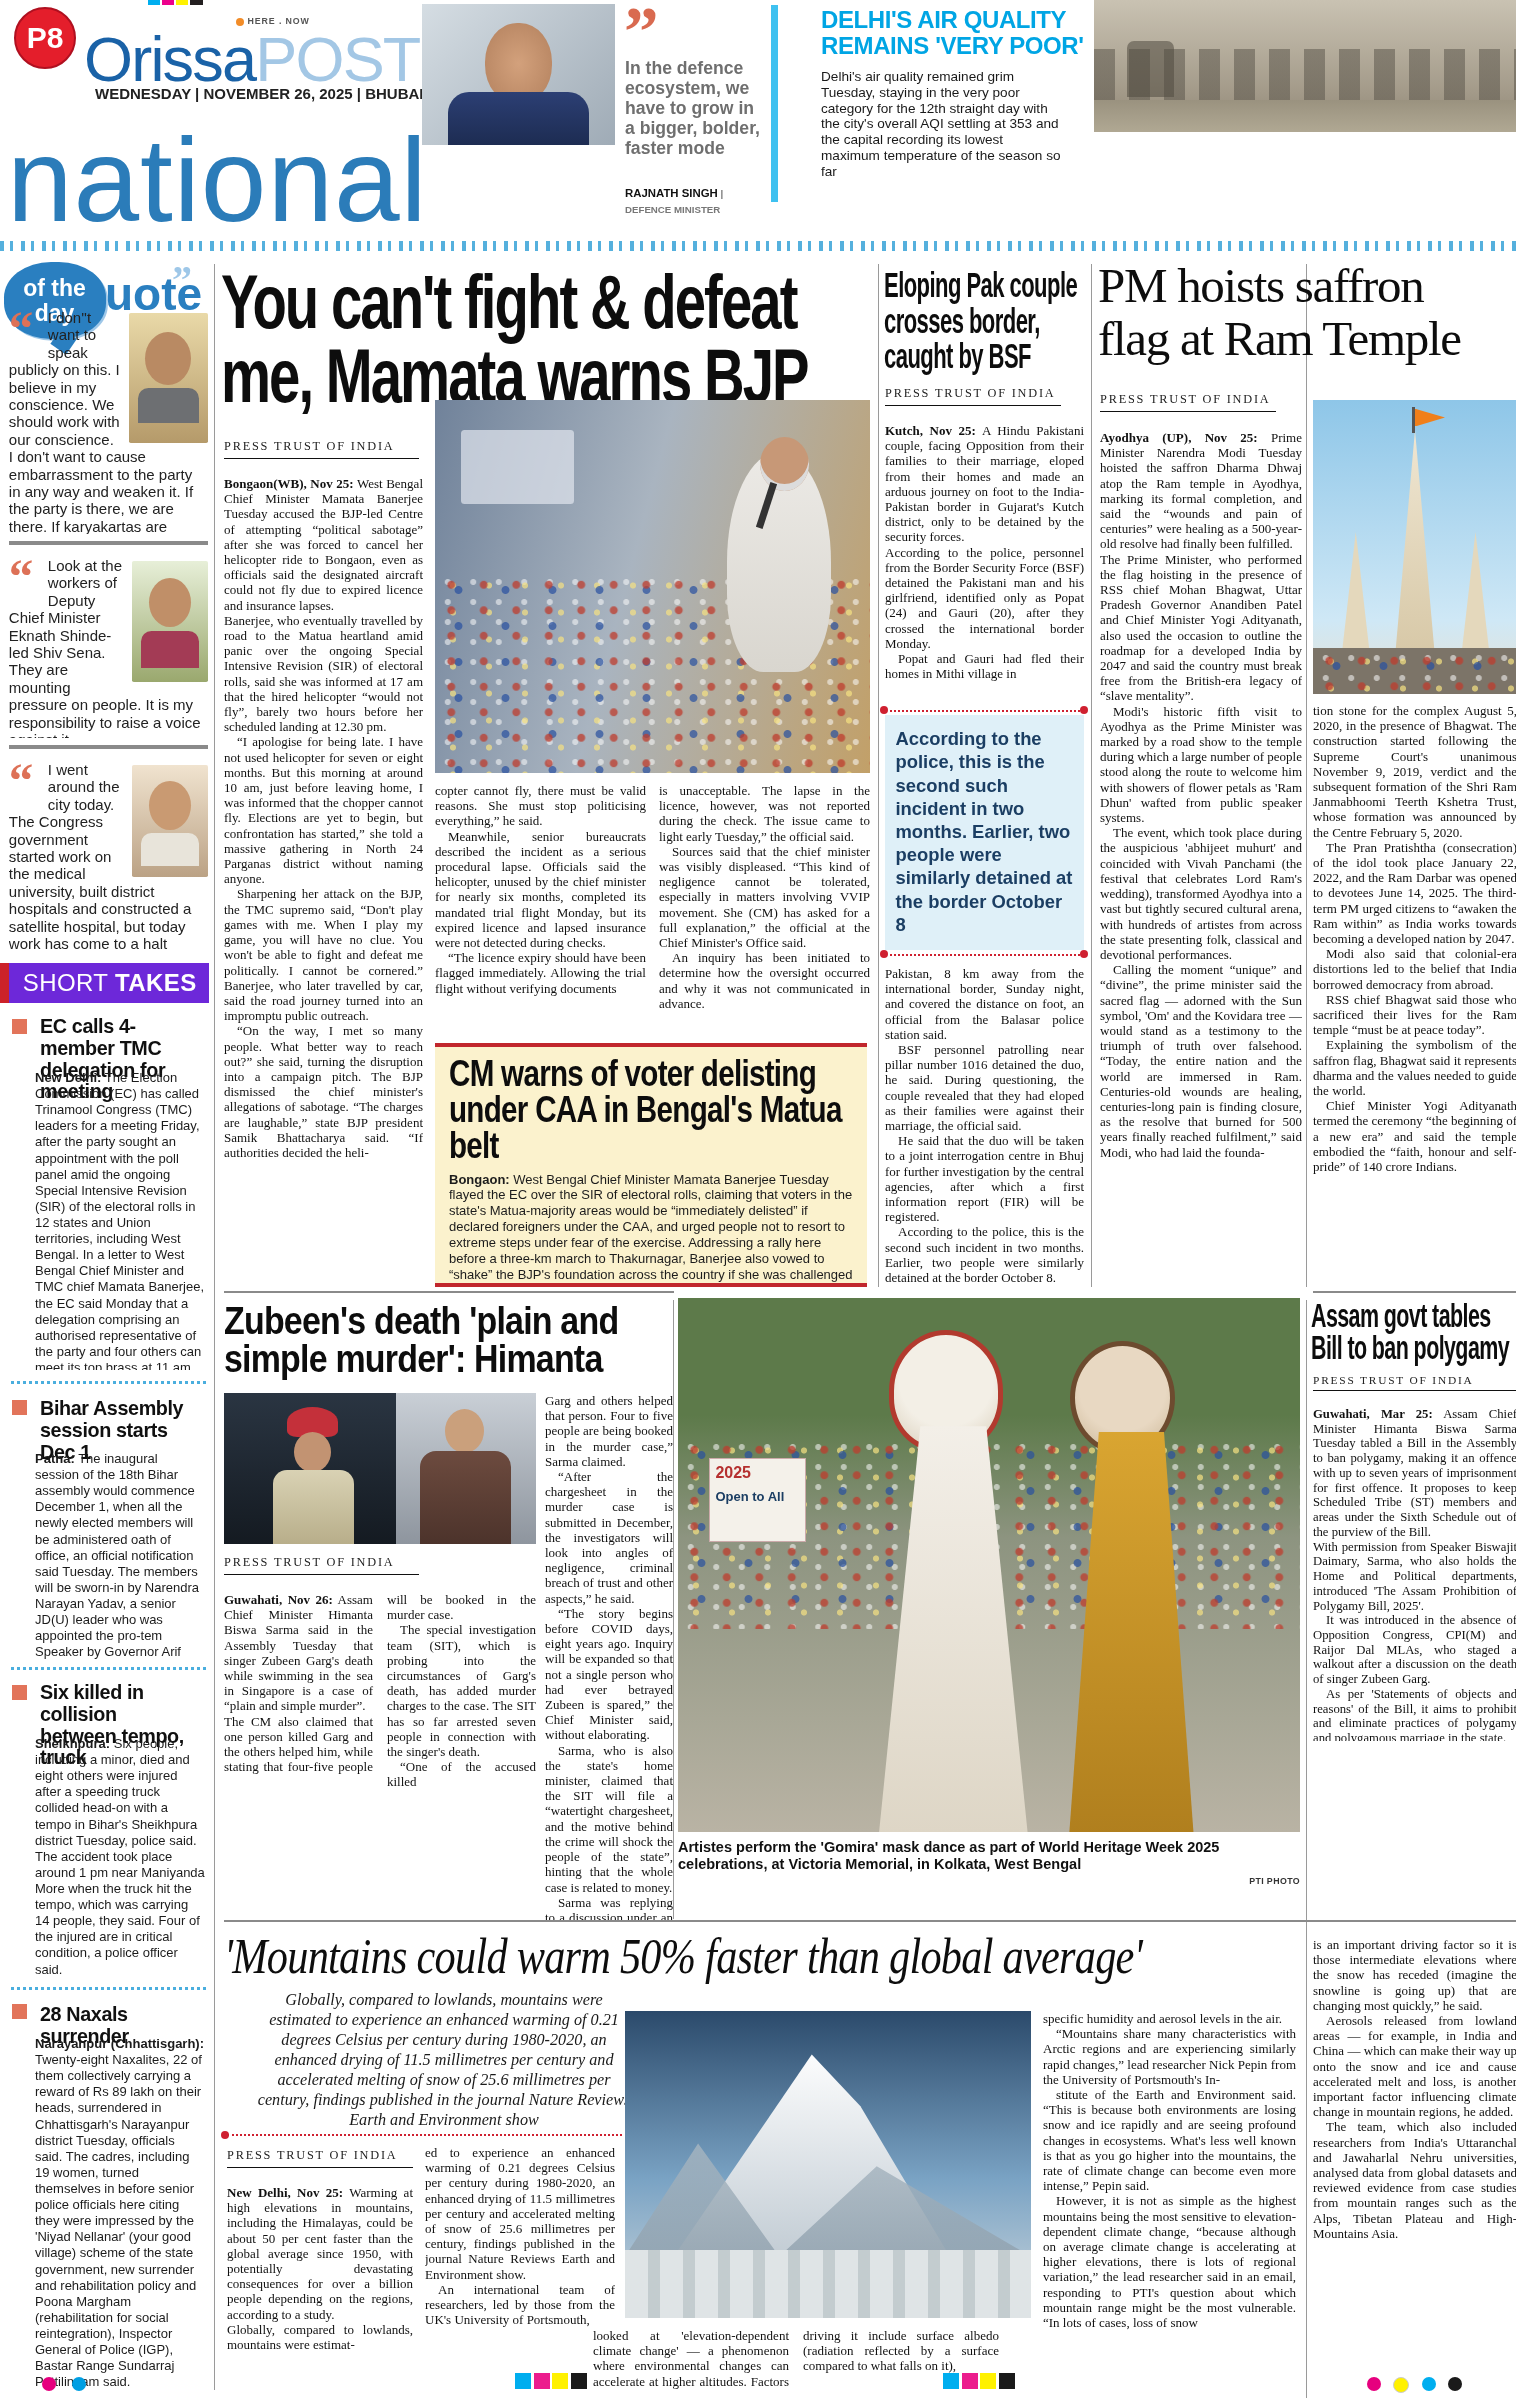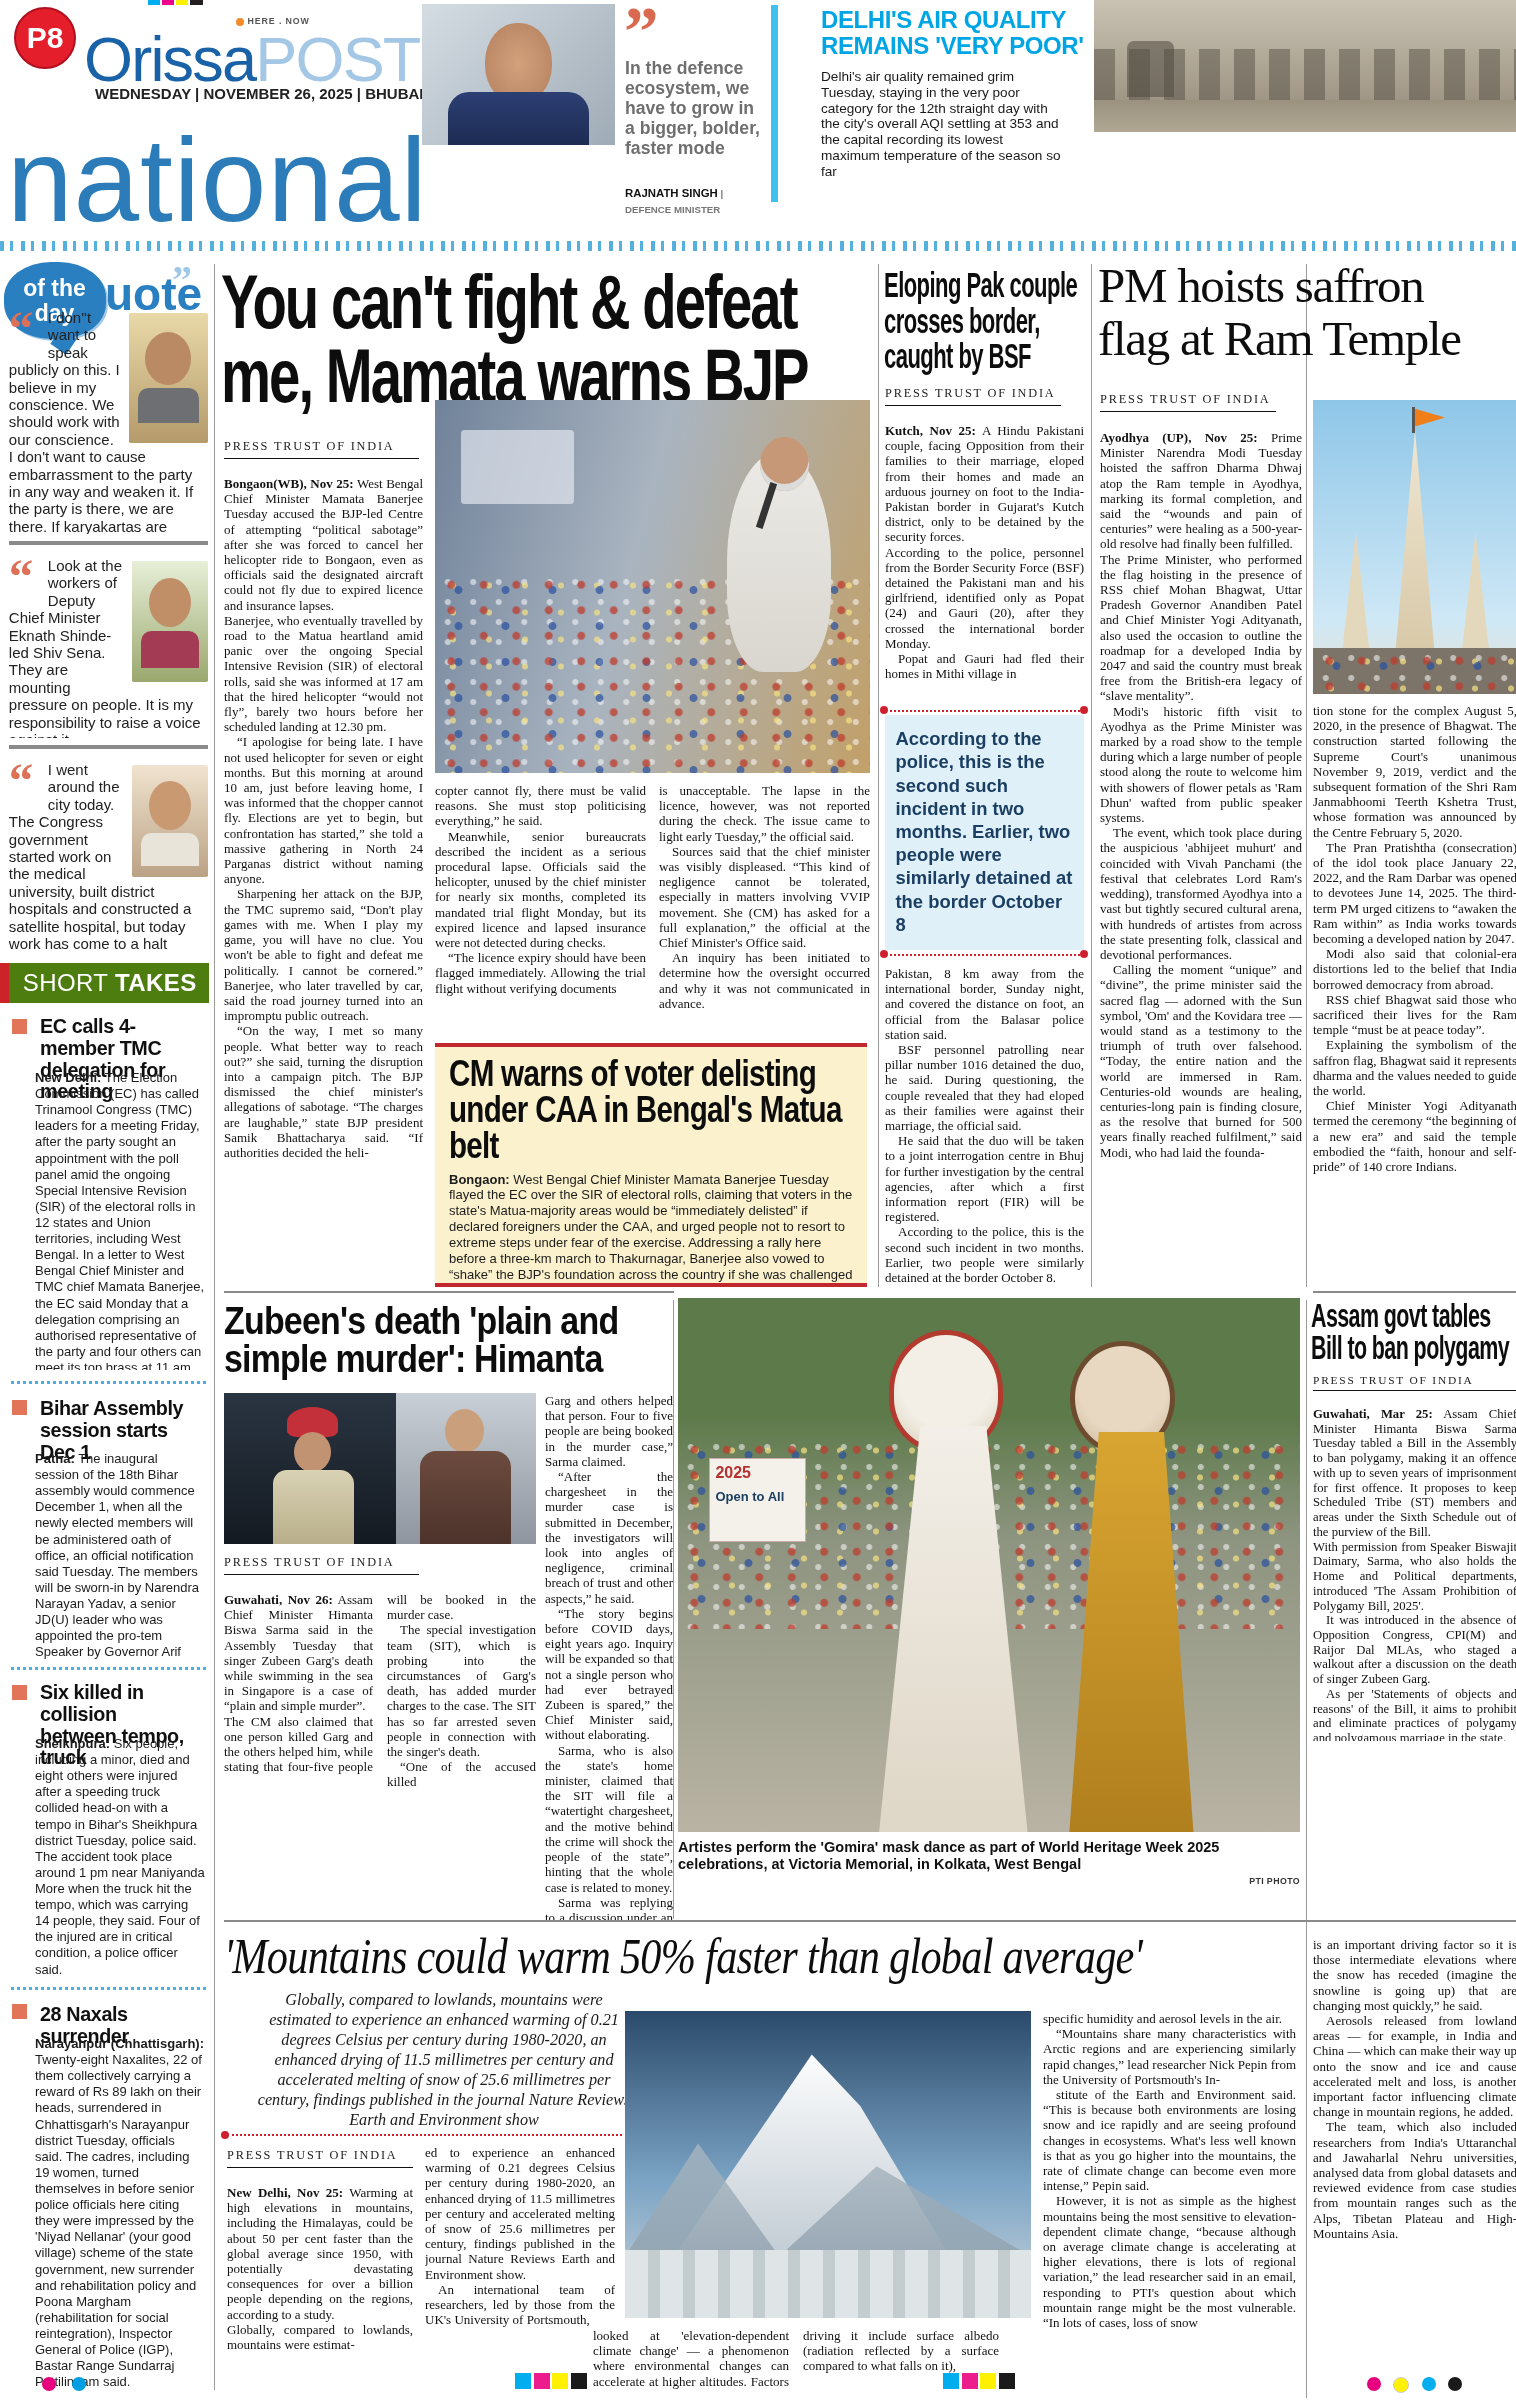--- a/index.html
+++ b/index.html
@@ -140,21 +140,21 @@
   <div class="abs" style="left:8.8px;top:761px;width:199px;height:188px;overflow:hidden;">
     <div class="qglyph" style="float:left;font-size:49px;width:39px;">“</div>
     <div class="port" style="float:right;width:76px;height:112px;margin:3.5px 0 5.3px 7px;background:linear-gradient(#f0e3cf,#bba285);">
       <div style="width:42px;height:49px;margin:16px auto 0;border-radius:50%;background:#c99a72;"></div>
       <div style="width:58px;height:33px;margin:3.5px auto 0;border-radius:10.5px 10.5px 0 0;background:#e8e4da;"></div>
     </div>
     <span class="qtext">I went around the city today. The Congress government started work on the medical university, built district hospitals and constructed a satellite hospital, but today work has come to a halt everywhere</span>
     
   </div>
 
-  <div class="abs" style="left:0;top:963px;width:209px;height:40px;background:#4d7c0f;display:flex;align-items:center;">
+  <div class="abs" style="left:0;top:963px;width:209px;height:40px;background:#6d28d9;display:flex;align-items:center;">
     <div style="width:8.8px;height:100%;background:#cc2229;margin-right:14px;"></div>
     <span style="color:#fff;font-size:24px;letter-spacing:0.4px;"><span>SHORT</span> <b>TAKES</b></span>
   </div>
 
   <div class="abs bullet" style="left:12.3px;top:1019px;"></div>
   <div class="abs stHead ml" style="left:40px;top:1015px;width:167px;transform:scaleX(.94);transform-origin:0 0;">EC calls 4-member TMC
 delegation for meeting</div>
   <div class="abs stBody" style="left:35px;top:1070px;width:170px;height:300px;overflow:hidden;">
     <b>New Delhi:</b> <span>The Election Commission (EC) has called Trinamool Congress (TMC) leaders for a meeting Friday, after the party sought an appointment with the poll panel amid the ongoing Special Intensive Revision (SIR) of the electoral rolls in 12 states and Union territories, including West Bengal. In a letter to West Bengal Chief Minister and TMC chief Mamata Banerjee, the EC said Monday that a delegation comprising an authorised representative of the party and four others can meet its top brass at 11 am Friday.</span>
   </div>

